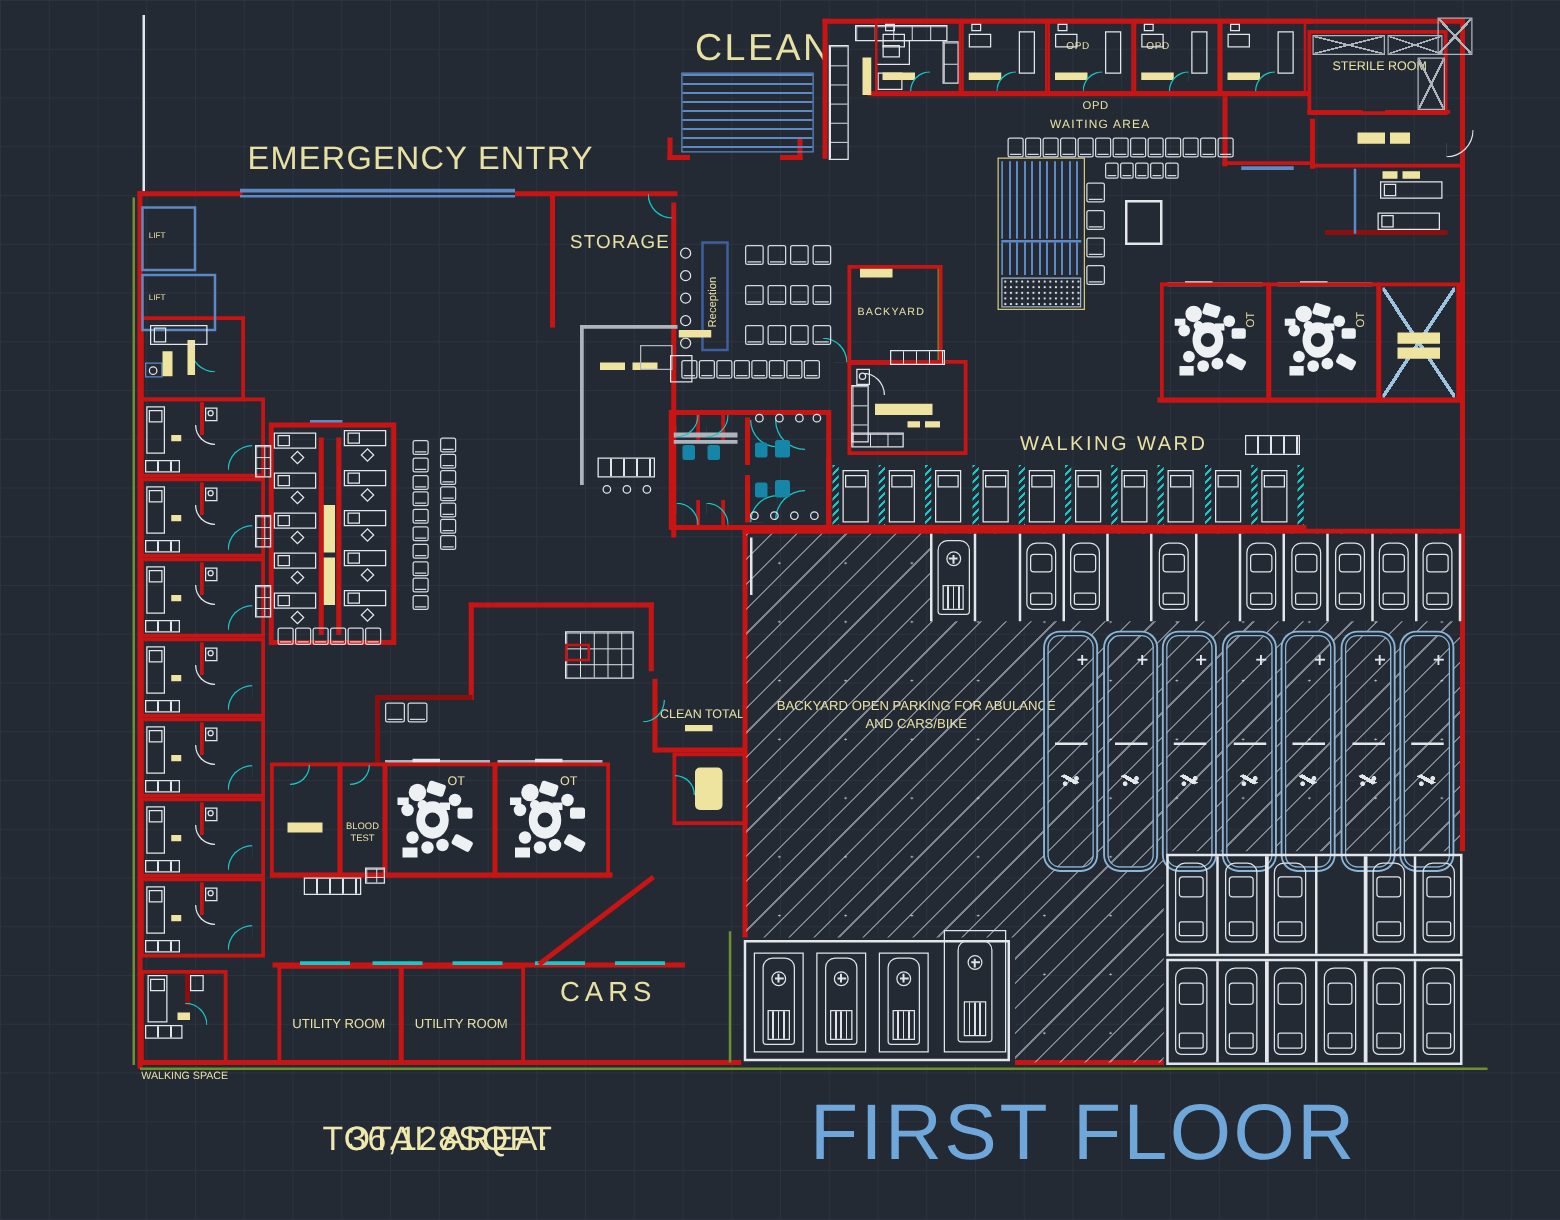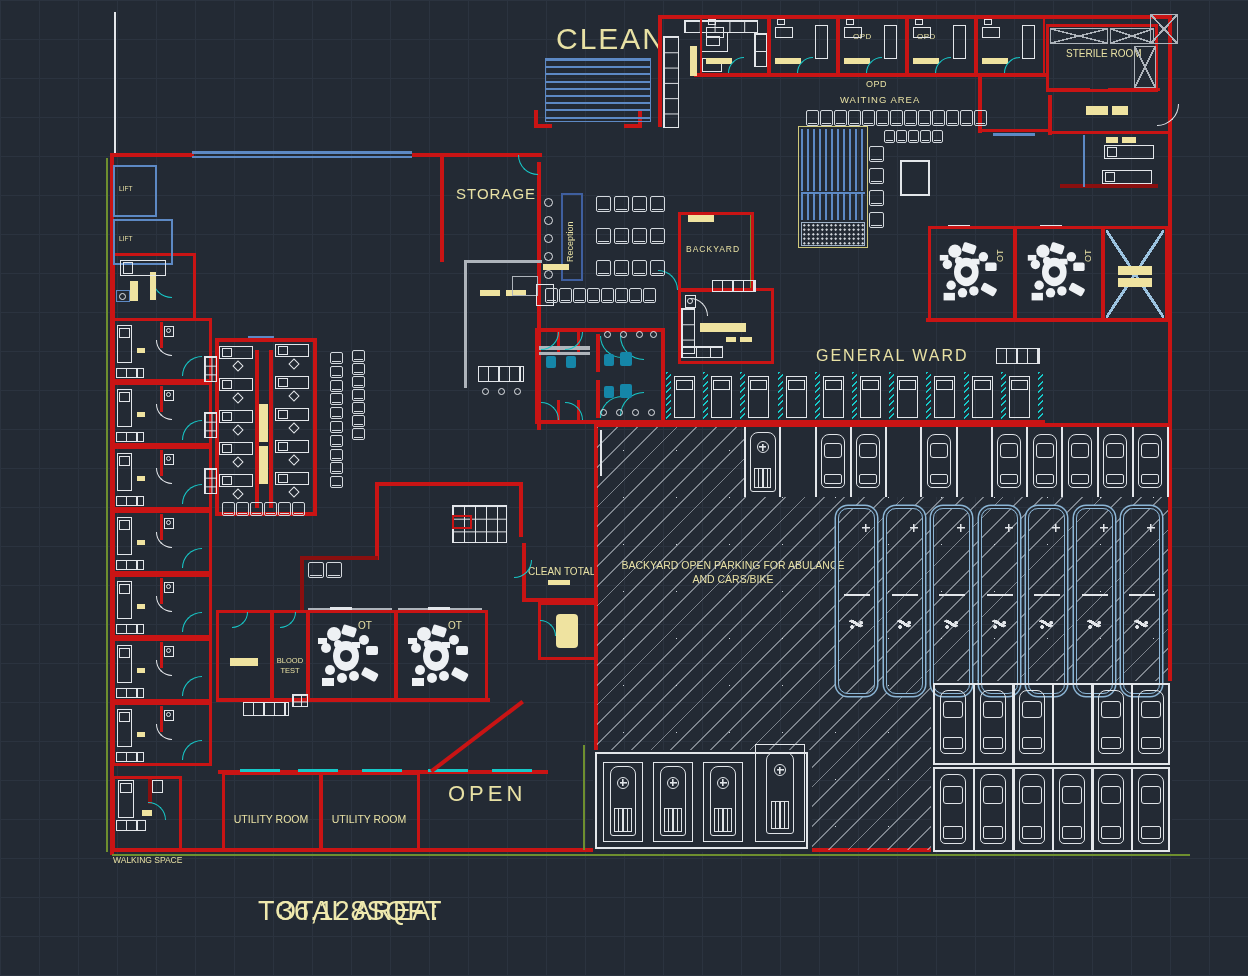--- a/index.html
+++ b/index.html
@@ -81,38 +81,39 @@
     <rect x="10" y="60" width="12" height="8"></rect>
     <circle cx="30" cy="60" r="5"></circle>
     <circle cx="42" cy="58" r="5"></circle>
     <rect x="50" y="52" width="16" height="9" rx="2" transform="rotate(28 58 56)"></rect>
   </symbol>
 </svg>
 
 <div id="canvas">
 
   <span class="lbl" style="left:556px;top:22px;font-size:30px;letter-spacing:2px">CLEAN</span>
+  <span class="lbl" style="left:198px;top:112px;font-size:26px;letter-spacing:1px">EMERGENCY ENTRY</span>
   <span class="lbl" style="left:456px;top:186px;font-size:15px;letter-spacing:1px">STORAGE</span>
   <span class="lbl" style="left:1066px;top:48px;font-size:10px">STERILE ROOM</span>
   <span class="lbl" style="left:853px;top:33px;font-size:8px;letter-spacing:0.5px">OPD</span>
   <span class="lbl" style="left:917px;top:33px;font-size:8px;letter-spacing:0.5px">OPD</span>
   <span class="lbl" style="left:866px;top:80px;font-size:9px;letter-spacing:0.5px">OPD</span>
   <span class="lbl" style="left:840px;top:95px;font-size:9.5px;letter-spacing:1px">WAITING AREA</span>
   <span class="lbl" style="left:686px;top:245px;font-size:8.5px;letter-spacing:1px">BACKYARD</span>
   <span class="lbl vlbl" style="left:566px;top:262px;font-size:9px">Reception</span>
-  <span class="lbl" style="left:816px;top:347px;font-size:16px;letter-spacing:2px">GENERAL WARD</span>
+  <span class="lbl" style="left:816px;top:347px;font-size:16px;letter-spacing:2px">WALKING WARD</span>
   <span class="lbl" style="left:528px;top:566px;font-size:10px">CLEAN TOTAL</span>
   <span class="lbl" style="left:358px;top:620px;font-size:10px">OT</span>
   <span class="lbl" style="left:448px;top:620px;font-size:10px">OT</span>
   <span class="lbl vlbl" style="left:996px;top:262px;font-size:9px">OT</span>
   <span class="lbl vlbl" style="left:1084px;top:262px;font-size:9px">OT</span>
   <span class="lbl c" style="left:272px;top:656px;width:36px;font-size:7.5px;line-height:1.35">BLOOD TEST</span>
   <span class="lbl c" style="left:222px;top:814px;width:98px;font-size:10.5px">UTILITY ROOM</span>
   <span class="lbl c" style="left:320px;top:814px;width:98px;font-size:10.5px">UTILITY ROOM</span>
-  <span class="lbl" style="left:448px;top:782px;font-size:22px;letter-spacing:4px">OPEN</span>
+  <span class="lbl" style="left:448px;top:782px;font-size:22px;letter-spacing:4px">CARS</span>
   <span class="lbl" style="left:113px;top:856px;font-size:8.5px">WALKING SPACE</span>
   <span class="lbl" style="left:119px;top:185px;font-size:6.5px">LIFT</span>
   <span class="lbl" style="left:119px;top:235px;font-size:6.5px">LIFT</span>
   <span class="lbl c" style="left:608px;top:560px;width:250px;font-size:10.5px">BACKYARD OPEN PARKING FOR ABULANCE</span>
   <span class="lbl c" style="left:608px;top:574px;width:250px;font-size:10.5px">AND CARS/BIKE</span>
 
   <svg class="oteq" style="left:312px;top:618px;width:80px;height:76px">
       <use href="#oteq"></use>
     </svg>
   <svg class="oteq" style="left:402px;top:618px;width:80px;height:76px">
@@ -122,20 +123,21 @@
       <use href="#oteq"></use>
     </svg>
   <svg class="oteq" style="left:1022px;top:236px;width:76px;height:72px">
       <use href="#oteq"></use>
     </svg>
 
   <div class="footer-area" style="left:258px;top:896px;font-size:27px;letter-spacing:1px">
     <span>TOTAL AREA:</span>
     <span style="position:static;margin-left:20px">36,128SQFT</span>
   </div>
+  <div class="floor-title" style="left:648px;top:870px;font-size:63px;letter-spacing:2px">FIRST FLOOR</div>
 <div style="left: 114px; top: 12px; width: 2px; height: 141px; background: rgb(227, 230, 234);"></div>
     <div style="left: 106px; top: 158px; width: 2px; height: 694px; background: rgb(110, 143, 47);"></div>
     <div style="left: 110px; top: 153px; width: 4px; height: 702px; background: rgb(201, 20, 20);"></div>
     <div style="left: 110px; top: 153px; width: 84px; height: 4px; background: rgb(201, 20, 20);"></div>
     <div style="left: 192px; top: 151px; width: 220px; height: 3px; background: rgb(93, 137, 196);"></div>
     <div style="left: 192px; top: 156px; width: 220px; height: 2px; background: rgb(93, 137, 196);"></div>
     <div style="left: 412px; top: 153px; width: 130px; height: 4px; background: rgb(201, 20, 20);"></div>
     <div style="left: 440px; top: 155px; width: 4px; height: 107px; background: rgb(201, 20, 20);"></div>
     <div style="left: 534px; top: 110px; width: 4px; height: 18px; background: rgb(201, 20, 20);"></div>
     <div style="left: 534px; top: 124px; width: 18px; height: 4px; background: rgb(201, 20, 20);"></div>

